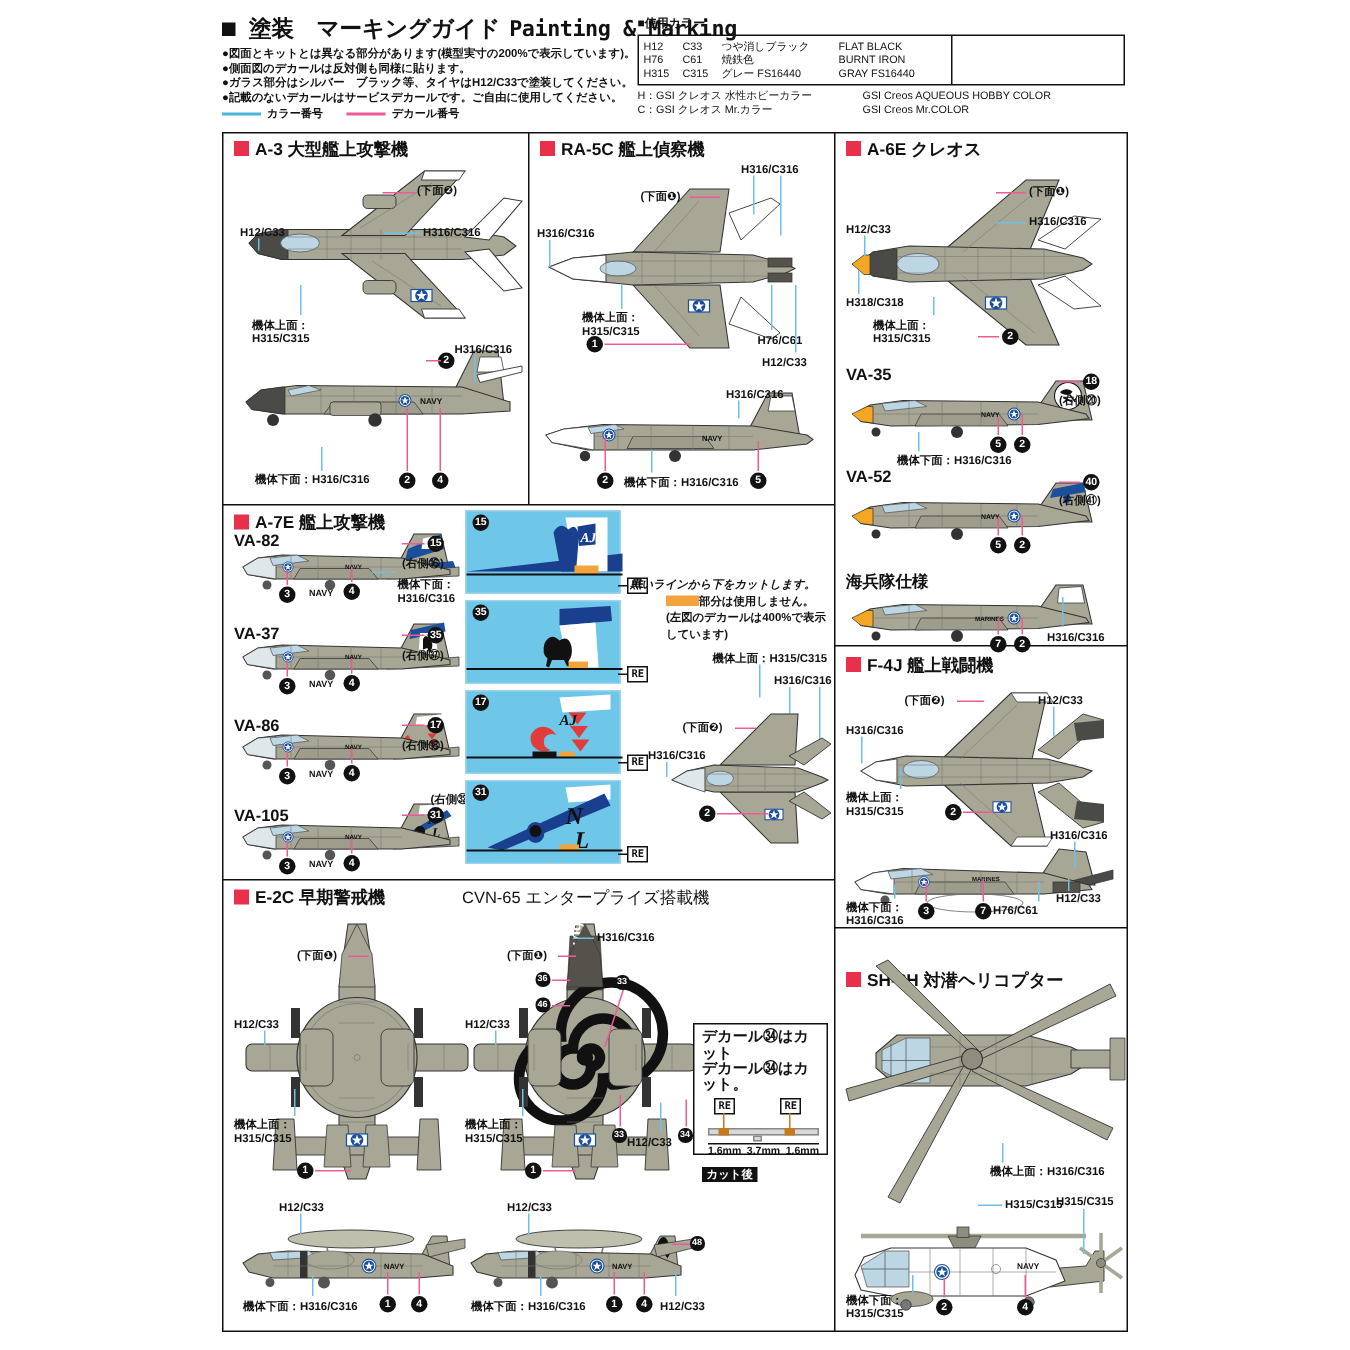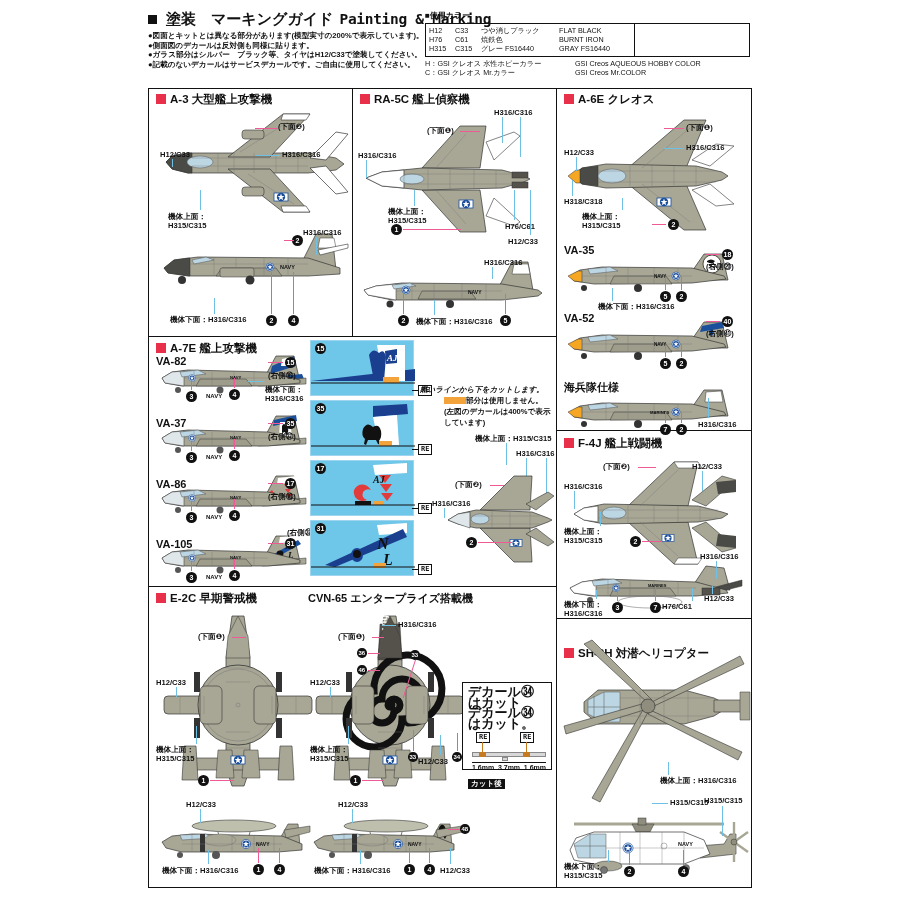--- a/index.html
+++ b/index.html
@@ -31,21 +31,21 @@
   .c-code1{width:26px;}.c-code2{width:26px;}.c-jp{width:78px;}.c-en{width:72px;}
   .c-jp-w{width:104px;}.c-en-w{width:78px;}
   .cb-foot{margin-top:2px;}
   .cb-foot .cb-line{font-size:7.2px;line-height:9.4px;}
   .cf-a{width:150px;}
 
   
   .frame{position:absolute;border:1.4px solid #111;box-sizing:border-box;}
   .panel-title{position:absolute;font-size:11.5px;font-weight:bold;white-space:nowrap;}
   .panel-title .rsq{display:inline-block;width:10px;height:10px;background:#e8304a;margin-right:4px;vertical-align:-1px;}
-  .sub-title{position:absolute;font-size:11px;font-weight:bold;white-space:nowrap;text-align:center;}
+  .sub-title{position:absolute;font-size:11px;font-weight:normal;white-space:nowrap;text-align:center;}
   .sq-name{position:absolute;font-size:11px;font-weight:bold;white-space:nowrap;}
 
   
   .lab{position:absolute;font-size:7.6px;line-height:9.4px;white-space:nowrap;font-weight:bold;color:#111;}
   .lnv{position:absolute;width:1px;background:#6ec1e4;}
   .lnv.pink{background:#ef5a96;width:1.4px;}
   .lnh{position:absolute;height:1px;background:#6ec1e4;}
   .lnh.pink{background:#ef5a96;height:1.4px;}
 
   
@@ -59,40 +59,50 @@
 
   
   .decal-cell{position:absolute;background:#6ec6e8;border:1px solid #9fd4ee;box-sizing:border-box;}
   .re-box{position:absolute;border:1.2px solid #111;background:#fff;font-size:7px;font-weight:bold;
           padding:0 2px;line-height:9px;font-family:"DejaVu Sans Mono",monospace;}
   .note{position:absolute;font-size:7.6px;line-height:10px;font-weight:bold;white-space:nowrap;}
   .swatch-orange{display:inline-block;width:22px;height:7px;background:#f2a33c;vertical-align:-1px;}
 
   
   .cutbox{position:absolute;border:1.2px solid #111;background:#fff;box-sizing:border-box;}
-  .cut-txt{font-size:13px;line-height:10.5px;font-weight:bold;}
+  .cut-txt{font-size:10px;line-height:10.5px;font-weight:bold;}
   .dim{font-size:7px;font-weight:bold;font-family:"Liberation Sans",sans-serif;}
   .cut-after{display:inline-block;background:#111;color:#fff;font-size:7.6px;font-weight:bold;padding:0 3px;}
 </style>
 </head>
 <body>
 
 <div class="page">
 
   <div class="header">
     <div class="title-row">
       <span class="sq"></span>
         <span class="h-title">塗装　マーキングガイド</span>
       <span class="h-title-en">Painting &amp; Marking</span>
     </div>
     <div class="bullets">
       <div class="bullet">●図面とキットとは異なる部分があります(模型実寸の200%で表示しています)。</div>
       <div class="bullet">●側面図のデカールは反対側も同様に貼ります。</div>
       <div class="bullet">●ガラス部分はシルバー　ブラック等、タイヤはH12/C33で塗装してください。</div>
       <div class="bullet">●記載のないデカールはサービスデカールです。ご自由に使用してください。</div>
+    </div>
+    <div class="legend-row">
+      <div class="legend-item">
+        <span class="lg-line lg-blue"></span>
+        <span>カラー番号</span>
+      </div>
+      <div class="legend-item">
+        <span class="lg-line lg-pink"></span>
+        <span>デカール番号</span>
+      </div>
     </div>
   </div>
 
   <div class="colorbox">
     <div class="cb-title">■使用カラー</div>
     <div class="cb-tables">
       <div class="cb-left">
         <div class="cb-line">
           <span class="c-code1">H12</span>
           <span class="c-code2">C33</span>

